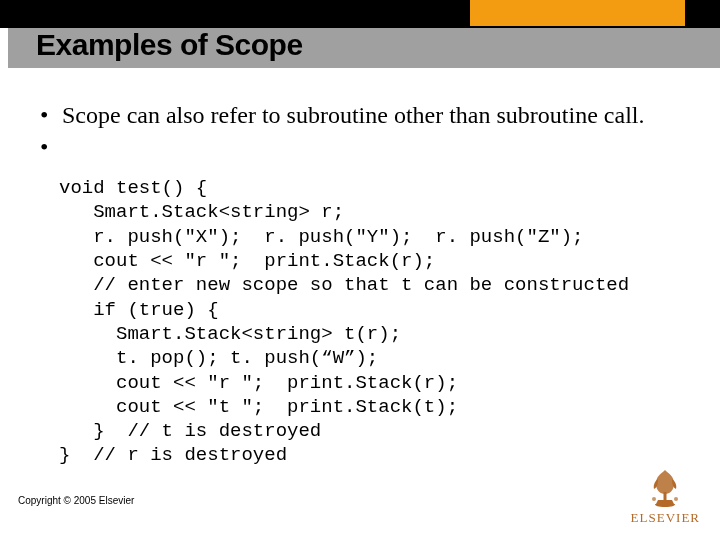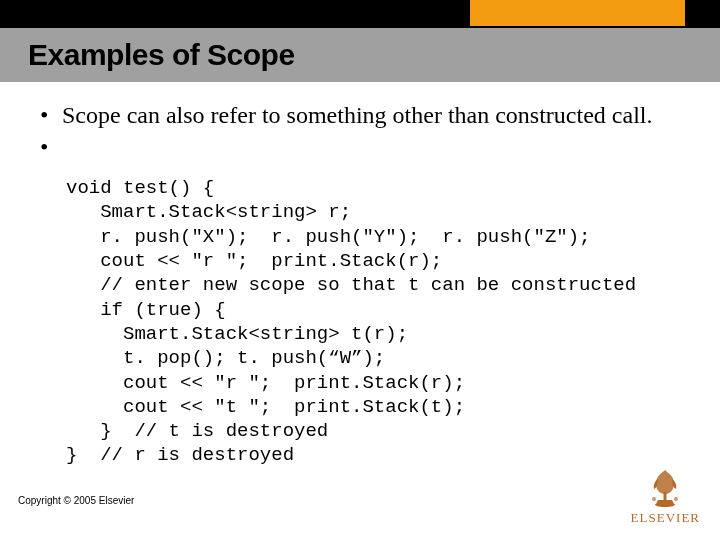--- a/index.html
+++ b/index.html
@@ -1,46 +1,46 @@
 <!DOCTYPE html>
 <html><head>
 <meta charset="utf-8">
 <style>
   * { margin: 0; padding: 0; box-sizing: border-box; }
   html, body { width: 720px; height: 540px; font-family: Arial, Helvetica, sans-serif; background: #fff; overflow: hidden; }
   .slide { position: relative; width: 720px; height: 540px; background: #fff; }
   .topbar { position: absolute; top: 0; left: 0; right: 0; height: 28px; background: #000; }
   .orange-box { position: absolute; top: 0; right: 35px; width: 215px; height: 26px; background: #f39c12; }
-  .titlebar { position: absolute; top: 28px; left: 0; right: 0; height: 54px; background: #a0a0a0; display: flex; align-items: center; padding-left: 28px; }
+  .titlebar { position: absolute; top: 28px; left: 8px; right: 0; height: 40px; background: #a0a0a0; display: flex; align-items: flex-start; padding-left: 28px; }
   .titlebar h1 { font-size: 30px; font-weight: 900; color: #000; letter-spacing: -0.5px; }
   .body { position: absolute; top: 100px; left: 40px; right: 40px; }
   .bullets { font-family: "Times New Roman", Times, serif; font-size: 24px; color: #000; line-height: 1.25; margin-bottom: 14px; }
   .bullets .item { display: flex; margin-bottom: 2px; }
   .bullets .dot { width: 22px; flex: 0 0 22px; }
-  .code { font-family: "Courier New", Courier, monospace; font-size: 19px; line-height: 1.28; white-space: pre; color: #000; margin-left: 26px; }
+  .code { font-family: "Courier New", Courier, monospace; font-size: 19px; line-height: 1.28; white-space: pre; color: #000; margin-left: 19px; }
   .copyright { position: absolute; bottom: 34px; left: 18px; font-family: Arial, sans-serif; font-size: 10px; color: #000; }
   .logo { position: absolute; bottom: 14px; right: 20px; text-align: center; }
   .logo svg { display: block; margin: 0 auto 2px; }
   .logo-text { font-family: "Times New Roman", serif; font-size: 13px; letter-spacing: 1px; color: #b46b2a; }
 </style>
 </head>
 <body>
 
 <div class="slide">
   <div class="topbar"></div>
   <div class="orange-box"></div>
   <div class="titlebar">
     <h1>Examples of Scope</h1>
   </div>
 
   <div class="body">
     <div class="bullets">
       <div class="item">
         <div class="dot">•</div>
-        <div>Scope can also refer to something other than constructed call.</div>
+        <div>Scope can also refer to subroutine other than subroutine call.</div>
       </div>
       <div class="item">
         <div class="dot">•</div>
       </div>
     </div>
     <div class="code">void test() {
    Smart.Stack&lt;string&gt; r;
    r. push("X");  r. push("Y");  r. push("Z");
    cout &lt;&lt; "r ";  print.Stack(r);
    // enter new scope so that t can be constructed

